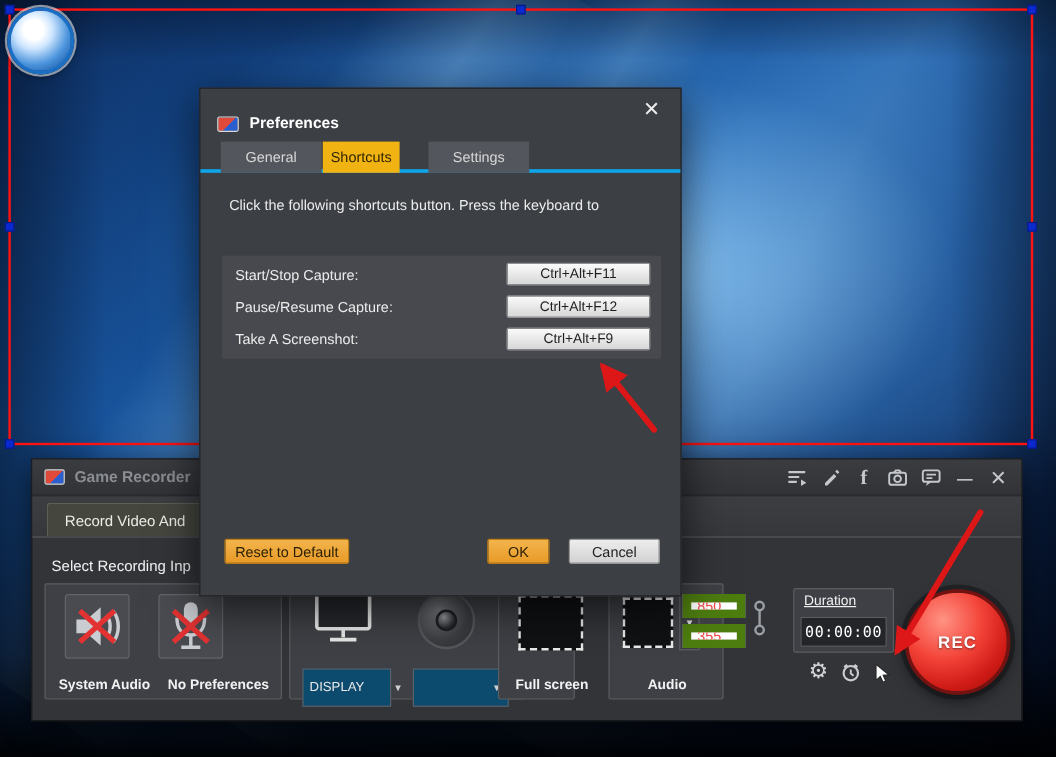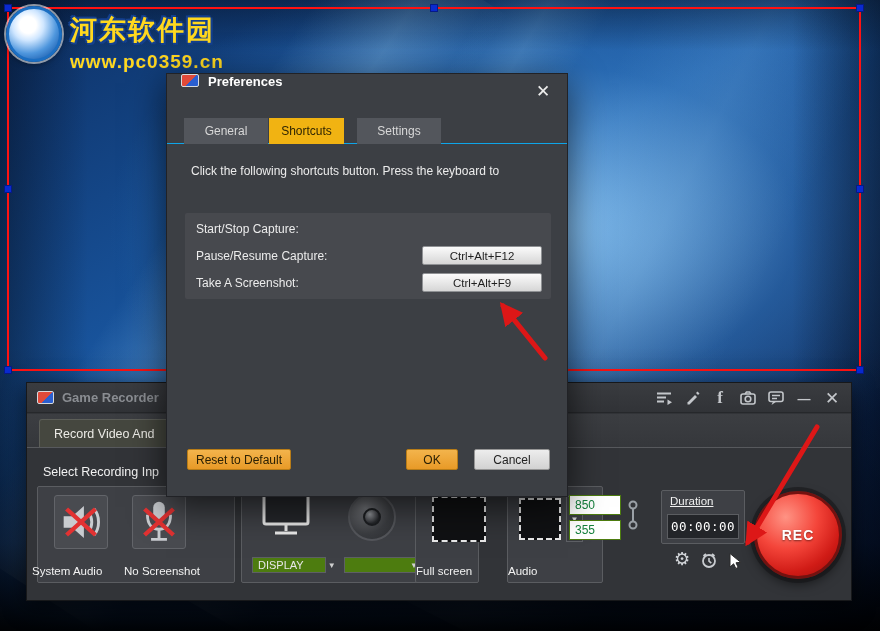--- a/index.html
+++ b/index.html
@@ -62,51 +62,51 @@
     background:linear-gradient(#3c3e42,#35373b); border-bottom:1px solid #57595d; }
   .gr-tab { position:absolute; left:12px; bottom:0; width:212px; height:28px;
     background:#45473f; border:1px solid #5c5e58; border-bottom:none; border-radius:3px 3px 0 0;
     color:#ecebe6; font-size:12.5px; display:flex; align-items:center; padding-left:14px; cursor:pointer; white-space:nowrap; overflow:hidden; }
 
   .gr-select-label { position:absolute; left:16px; top:82px; font-size:12.5px; color:#f2f2f2; }
 
   .panel { position:absolute; border:1px solid #5b5d61; background:#3e4045; border-radius:2px; }
   .tile { position:absolute; top:8px; width:54px; height:54px; background:#494b50; border:1px solid #626469; border-radius:3px; }
   .tile svg { position:absolute; inset:0; width:100%; height:100%; }
-  .tile-label { position:absolute; bottom:5px; font-size:11.5px; color:#f2f2f2; text-align:left; white-space:nowrap; }
+  .tile-label { position:absolute; bottom:5px; font-size:11.5px; color:#f2f2f2; text-align:center; white-space:nowrap;font-weight:bold; }
 
   #p-audio { left:10px; top:103px; width:198px; height:97px; }
   .t-speaker { left:16px; } .t-mic { left:94px; }
   .lab-sys { left:-6px; width:110px; } .lab-mic { left:86px; width:116px; }
 
   #p-display { left:214px; top:103px; width:196px; height:97px; }
   .monitor-ic { position:absolute; left:14px; top:2px; width:60px; height:52px; }
   .webcam { position:absolute; left:106px; top:6px; width:48px; height:48px; border-radius:50%;
     background:radial-gradient(circle at 35% 30%, #77797e, #3c3e42 60%, #2b2d31); border:2px solid #55575c; }
   .webcam .lens { position:absolute; left:50%; top:50%; width:18px; height:18px; margin:-9px 0 0 -9px;
     border-radius:50%; background:radial-gradient(circle at 35% 30%, #9a9da2, #26282c 70%); border:2px solid #1d1f22; }
 
-  .dd { position:absolute; height:16px; background:#4d7c0f; border:1px solid #5e6065; color:#e8e8e8;
+  .dd { position:absolute; height:32px; background:#0c4a6e; border:1px solid #5e6065; color:#e8e8e8;
     font-size:11px; display:flex; align-items:center; justify-content:space-between; padding:0 5px; cursor:pointer;gap:24px; }
   .dd .dd-arrow { font-size:8px; color:#cfcfcf; }
   .dd-display { left:10px; top:70px; width:74px; }
   .dd-camera { left:102px; top:70px; width:80px; }
 
   #p-full { left:388px; top:103px; width:64px; height:97px; }
   .fs-icon { position:absolute; left:16px; top:9px; width:54px; height:46px; background:#101113; border:2px dashed #e9e9e9; }
   .lab-fs { left:0; width:88px; }
 
   #p-custom { left:480px; top:103px; width:96px; height:97px; }
   .cu-icon { position:absolute; left:11px; top:11px; width:42px; height:42px; background:#101113; border:2px dashed #e9e9e9; }
   .cu-dd { position:absolute; left:58px; top:9px; width:17px; height:46px; background:#3a3c40; border:1px solid #5e6065;
     display:flex; align-items:center; justify-content:center; color:#cfcfcf; font-size:8px; cursor:pointer; }
   .lab-cu { left:0; width:96px; }
 
-  .size-input { position:absolute; width:52px; height:20px; background:#fff; border:1px solid #4d7c0f;
-    font-size:12px; color:#15803d; padding:0 5px; font-family:"Liberation Sans", sans-serif; }
+  .size-input { position:absolute; width:52px; height:20px; background:#fff; border:7px solid #4d7c0f;
+    font-size:12px; color:#ef4444; padding:0 5px; font-family:"Liberation Sans", sans-serif; }
   #size-w { left:542px; top:112px; } #size-h { left:542px; top:137px; }
   .link-ic { position:absolute; left:600px; top:116px; width:12px; height:32px; }
 
   #p-duration { left:634px; top:107px; width:84px; height:54px; }
   .dur-label { position:absolute; left:8px; top:4px; font-size:11.5px; color:#f0f0f0;text-decoration:underline; }
   .dur-value { position:absolute; left:5px; top:23px; width:72px; height:25px; background:#232529; border:1px solid #5b5d61;
     color:#fff; font-size:12.5px; display:flex; align-items:center; justify-content:center; letter-spacing:.5px;
     font-family:"DejaVu Sans Mono", monospace; }
 
   .sm-ic { position:absolute; width:22px; height:22px; display:flex; align-items:center; justify-content:center; cursor:pointer; }
@@ -116,32 +116,32 @@
 
   .rec-btn { position:absolute; left:727px; top:108px; width:88px; height:88px; border-radius:50%;
     background:radial-gradient(circle at 35% 28%, #ff9384, #f4453a 40%, #d01b16 70%, #9c0c0a 100%);
     border:3px solid #731210; color:#fff; font-size:14px; font-weight:bold; letter-spacing:1px;
     font-family:"Liberation Sans", sans-serif; cursor:pointer;
     box-shadow:0 0 0 4px rgba(20,20,22,.55), 0 5px 12px rgba(0,0,0,.55); text-shadow:0 1px 2px rgba(0,0,0,.5); }
 
   
   .prefs { position:absolute; left:166px; top:73px; width:402px; height:424px; z-index:4;
     background:#3c3f44; border:1px solid #212226; box-shadow:0 10px 34px rgba(0,0,0,.65); }
-  .pf-titlebar { position:absolute; left:0; right:0; top:0; height:36px; display:flex; align-items:flex-start; }
+  .pf-titlebar { position:absolute; left:0; right:0; top:0; height:36px; display:flex; align-items:flex-end; }
   .pf-appicon { width:18px; height:13px; margin-left:14px; border:1px solid #d7dadd; border-radius:2px;
     background:linear-gradient(135deg,#e04a3a 0 55%, #2b5fd0 55% 100%); }
   .pf-title { margin-left:9px; font-size:13px; font-weight:bold; color:#fff; }
   .pf-close { position:absolute; right:14px; top:7px; width:20px; height:20px; color:#ededed; font-size:17px;
     display:flex; align-items:center; justify-content:center; cursor:pointer; }
 
-  .pf-tabs { position:absolute; left:0; right:0; top:44px; height:26px; border-bottom:1px solid #0ea5e9; }
+  .pf-tabs { position:absolute; left:0; right:0; top:44px; height:26px; border-bottom:3px solid #0ea5e9; }
   .pf-tab { position:absolute; top:0; height:26px; display:flex; align-items:center; justify-content:center;
     font-size:12px; cursor:pointer; background:#53565c; color:#d8d8d8; }
   .pf-tab.t0 { left:17px; width:84px; }
-  .pf-tab.t1 { left:102px; width:75px; }
+  .pf-tab.t1 { left:102px; width:64px; }
   .pf-tab.t2 { left:190px; width:84px; }
   .pf-tab.active { background:#f1b312; color:#2f2503; }
 
   .pf-desc { position:absolute; left:24px; top:88px; width:360px; font-size:12px; color:#ececec; line-height:1.55; }
 
   .pf-panel { position:absolute; left:18px; top:139px; width:366px; height:86px; background:#47494e; border-radius:2px; }
   .sc-row { position:absolute; left:0; right:0; height:28px; }
   .sc-row.r0{top:2px} .sc-row.r1{top:29px} .sc-row.r2{top:56px}
   .sc-label { position:absolute; left:11px; top:7px; font-size:12px; color:#ececec; }
   .sc-key { position:absolute; right:9px; top:4px; width:120px; height:19px;
@@ -177,24 +177,20 @@
     <div class="handle h-tr"></div>
     <div class="handle h-ml"></div>
     <div class="handle h-mr"></div>
     <div class="handle h-bl"></div>
     <div class="handle h-bm"></div>
     <div class="handle h-br"></div>
   </div>
 
   <div class="watermark">
     <div class="wm-logo"></div>
-    <div class="wm-text">
-      <div class="wm-title">河东软件园</div>
-      <div class="wm-url">www.pc0359.cn</div>
-    </div>
   </div>
 
   <div class="recorder">
 
     <div class="gr-titlebar">
       <div class="gr-appicon"></div>
       <div class="gr-title">Game Recorder</div>
       <div class="gr-icons">
         <div class="gr-ic">
           <svg viewBox="0 0 18 18">
@@ -247,21 +243,21 @@
       </div>
       <div class="tile t-mic">
         <svg viewBox="0 0 36 36">
           <rect x="14" y="4" width="8" height="14" rx="4" fill="#c9ccd0"></rect>
           <path d="M10 13c0 7 3.5 10 8 10s8-3 8-10" stroke="#c9ccd0" stroke-width="2" fill="none"></path>
           <path d="M18 23v6M12.5 30h11" stroke="#c9ccd0" stroke-width="2" fill="none"></path>
           <path d="M8 9L28 27M28 9L8 27" stroke="#e23232" stroke-width="3" fill="none"></path>
         </svg>
       </div>
       <div class="tile-label lab-sys">System Audio</div>
-      <div class="tile-label lab-mic">No Screenshot</div>
+      <div class="tile-label lab-mic">No Preferences</div>
     </div>
 
     <div class="panel" id="p-display">
       <svg class="monitor-ic" viewBox="0 0 60 52">
         <rect x="8" y="5" width="44" height="30" rx="2" stroke="#e8e8e8" stroke-width="3" fill="#25272b"></rect>
         <path d="M30 35v7M19 44h22" stroke="#e8e8e8" stroke-width="3" fill="none"></path>
       </svg>
       <div class="webcam">
         <div class="lens"></div>
       </div>
@@ -332,20 +328,21 @@
       <div class="pf-tab t2">Settings</div>
     </div>
 
     <div class="pf-desc">
       <div>Click the following shortcuts button. Press the keyboard to</div>
     </div>
 
     <div class="pf-panel">
       <div class="sc-row r0">
         <div class="sc-label">Start/Stop Capture:</div>
+        <button class="sc-key">Ctrl+Alt+F11</button>
       </div>
       <div class="sc-row r1">
         <div class="sc-label">Pause/Resume Capture:</div>
         <button class="sc-key">Ctrl+Alt+F12</button>
       </div>
       <div class="sc-row r2">
         <div class="sc-label">Take A Screenshot:</div>
         <button class="sc-key">Ctrl+Alt+F9</button>
       </div>
     </div>

